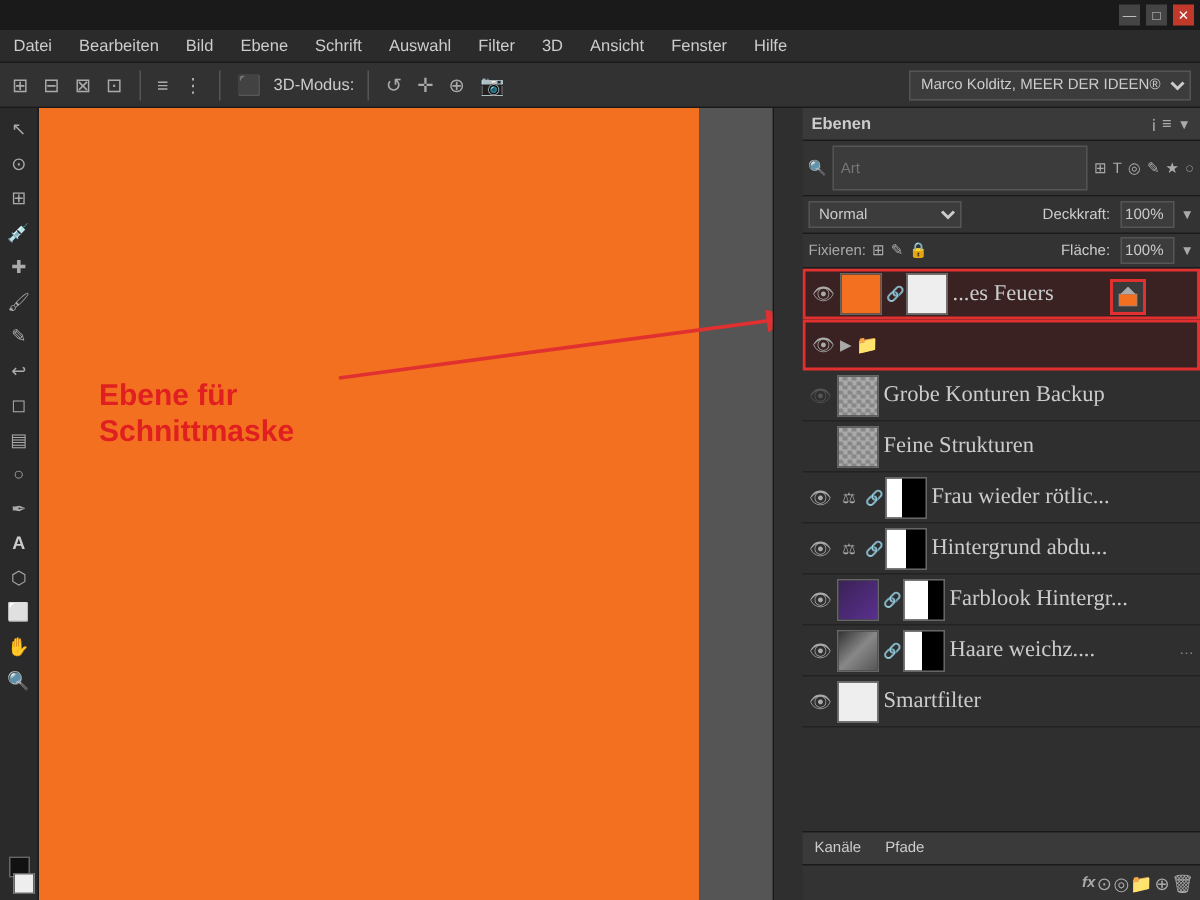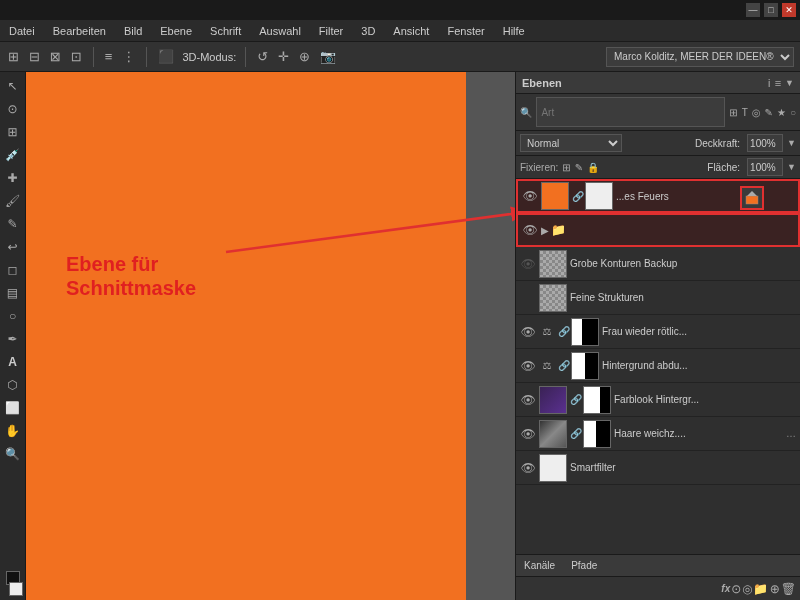--- a/index.html
+++ b/index.html
@@ -142,20 +142,21 @@
       line-height: 1.2;
     }
 
     
     .right-panel {
       width: 285px;
       background: #2f2f2f;
       display: flex;
       flex-direction: column;
       border-left: 1px solid #1a1a1a;
+      padding-left: 19px;
     }
 
     
     .panel-header {
       background: #3a3a3a;
       height: 22px;
       display: flex;
       align-items: center;
       padding: 0 6px;
       justify-content: space-between;
@@ -265,25 +266,26 @@
       width: 28px; height: 28px;
       background: #888;
       border: 1px solid #666;
       display: flex; align-items: center; justify-content: center;
       font-size: 8px;
       overflow: hidden;
       flex-shrink: 0;
     }
     .layer-name {
       flex: 1;
-      font-size: 10px;
+      font-size: 15px;
       color: #ccc;
       white-space: nowrap;
       overflow: hidden;
       text-overflow: ellipsis;
+      font-family: Liberation Serif, serif;
     }
 
     
     .panel-bottom {
       height: 22px;
       background: #3a3a3a;
       display: flex;
       align-items: center;
       border-top: 1px solid #1a1a1a;
       padding: 0 4px;

